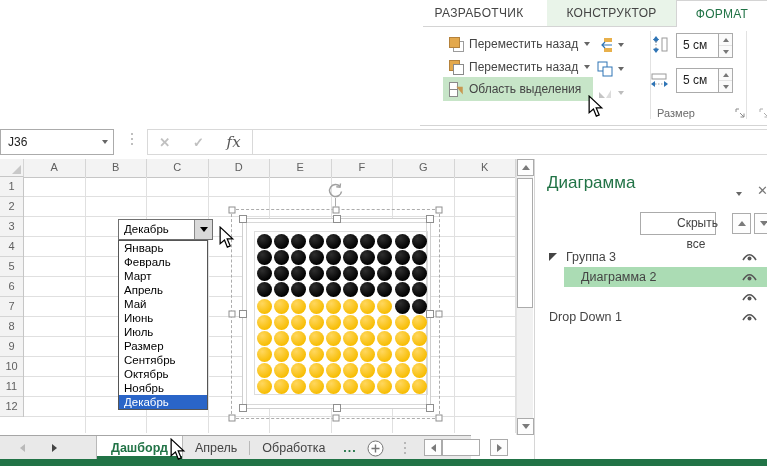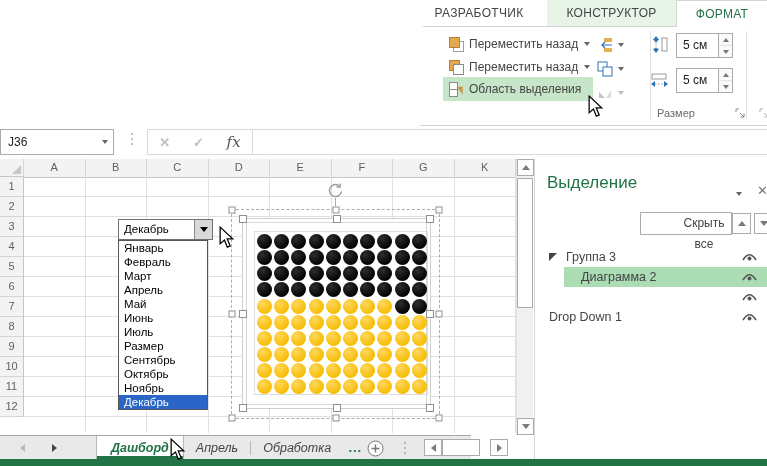--- a/index.html
+++ b/index.html
@@ -95,32 +95,32 @@
   .waffle{position:absolute;left:2px;top:2px;display:grid;grid-template-columns:repeat(10,15px);grid-auto-rows:15px;column-gap:2.2px;row-gap:1.15px;}
   .dot{width:15px;height:15px;border-radius:50%;}
 
   
   .pane{position:absolute;left:534px;top:159px;width:233px;height:300px;background:#fff;border-left:1px solid #D6D6D6;box-sizing:border-box;overflow:hidden;}
   .pane-title{position:absolute;left:12px;top:14px;font-size:17px;color:#217346;}
   .pane-dd{position:absolute;left:201px;top:33px;}
   .pane-x{position:absolute;left:222px;top:24px;font-size:13px;color:#777;}
   .pane-btn{position:absolute;top:53px;height:23px;border:1px solid #ABABAB;background:#fff;font-size:12px;color:#444;text-align:center;line-height:21px;box-sizing:border-box;}
   .pb-show{left:12px;width:90px;}
-  .pb-hide{left:105px;width:92px;padding-left:36px;}
+  .pb-hide{left:105px;width:76px;padding-left:36px;}
   .pb-up{left:197px;top:54px;width:19px;height:21px;}
   .pb-dn{left:219px;top:54px;width:19px;height:21px;}
   .arr-btn{position:absolute;border:1px solid #ABABAB;background:#FDFDFD;display:flex;align-items:center;justify-content:center;box-sizing:border-box;}
   .pane-row{position:absolute;left:0;right:0;height:20px;font-size:12.5px;color:#444;}
   .row-hl{position:absolute;left:29px;right:0;top:0;bottom:0;}
   .pane-lbl{position:absolute;top:0;line-height:20px;white-space:nowrap;}
   .expander{position:absolute;left:14px;top:6px;width:0;height:0;border-top:8px solid #444;border-right:8px solid transparent;}
   .eye{position:absolute;left:206px;top:5px;}
 
   
-  .tabbar{position:absolute;left:0;top:435px;width:471px;height:24px;background:#E9E9E9;border-top:1px solid #A6A6A6;box-sizing:border-box;font-style:italic;}
+  .tabbar{position:absolute;left:0;top:435px;width:471px;height:24px;background:#E9E9E9;border-top:1px solid #A6A6A6;box-sizing:border-box;}
   .nav-l{position:absolute;left:20px;top:8px;}
   .nav-l i{display:block;width:0;height:0;border-top:4px solid transparent;border-bottom:4px solid transparent;border-right:5px solid #B9B9B9;}
   .nav-r{position:absolute;left:52px;top:8px;}
   .nav-r i{display:block;width:0;height:0;border-top:4px solid transparent;border-bottom:4px solid transparent;border-left:5px solid #444;}
   .stabs{position:absolute;left:96px;top:0;height:23px;display:flex;align-items:stretch;}
   .stab{display:flex;align-items:center;padding:0 12px;font-size:12.5px;color:#444;white-space:nowrap;}
   .stab.active{background:#fff;color:#217346;font-weight:bold;padding:0 14px;border-left:1px solid #B9B9B9;border-right:1px solid #B9B9B9;box-shadow:inset 0 -3px 0 #217346;}
   .stab-sep{width:1px;height:14px;background:#B9B9B9;align-self:center;}
   .more-sheets{display:flex;align-items:center;padding:0 6px;color:#217346;font-weight:bold;font-size:12.5px;letter-spacing:1px;}
   .addsheet{position:absolute;left:367px;top:4px;}
@@ -441,21 +441,21 @@
       <div class="m-item">Июнь</div>
       <div class="m-item">Июль</div>
       <div class="m-item">Размер</div>
       <div class="m-item">Сентябрь</div>
       <div class="m-item">Октябрь</div>
       <div class="m-item">Ноябрь</div>
       <div class="m-item" style="background: rgb(42, 101, 200); color: rgb(255, 255, 255);">Декабрь</div>
     </div>
 
   <div class="pane">
-    <div class="pane-title">Выделение</div>
+    <div class="pane-title">Диаграмма</div>
     <span class="pane-dd drop"></span>
     <span class="pane-x">✕</span>
     <div class="pane-btn pb-hide">Скрыть все</div>
     <div class="arr-btn pb-up">
         <i class="tu"></i>
       </div>
     <div class="arr-btn pb-dn">
         <i class="td"></i>
       </div>
     <div id="pane-items">

